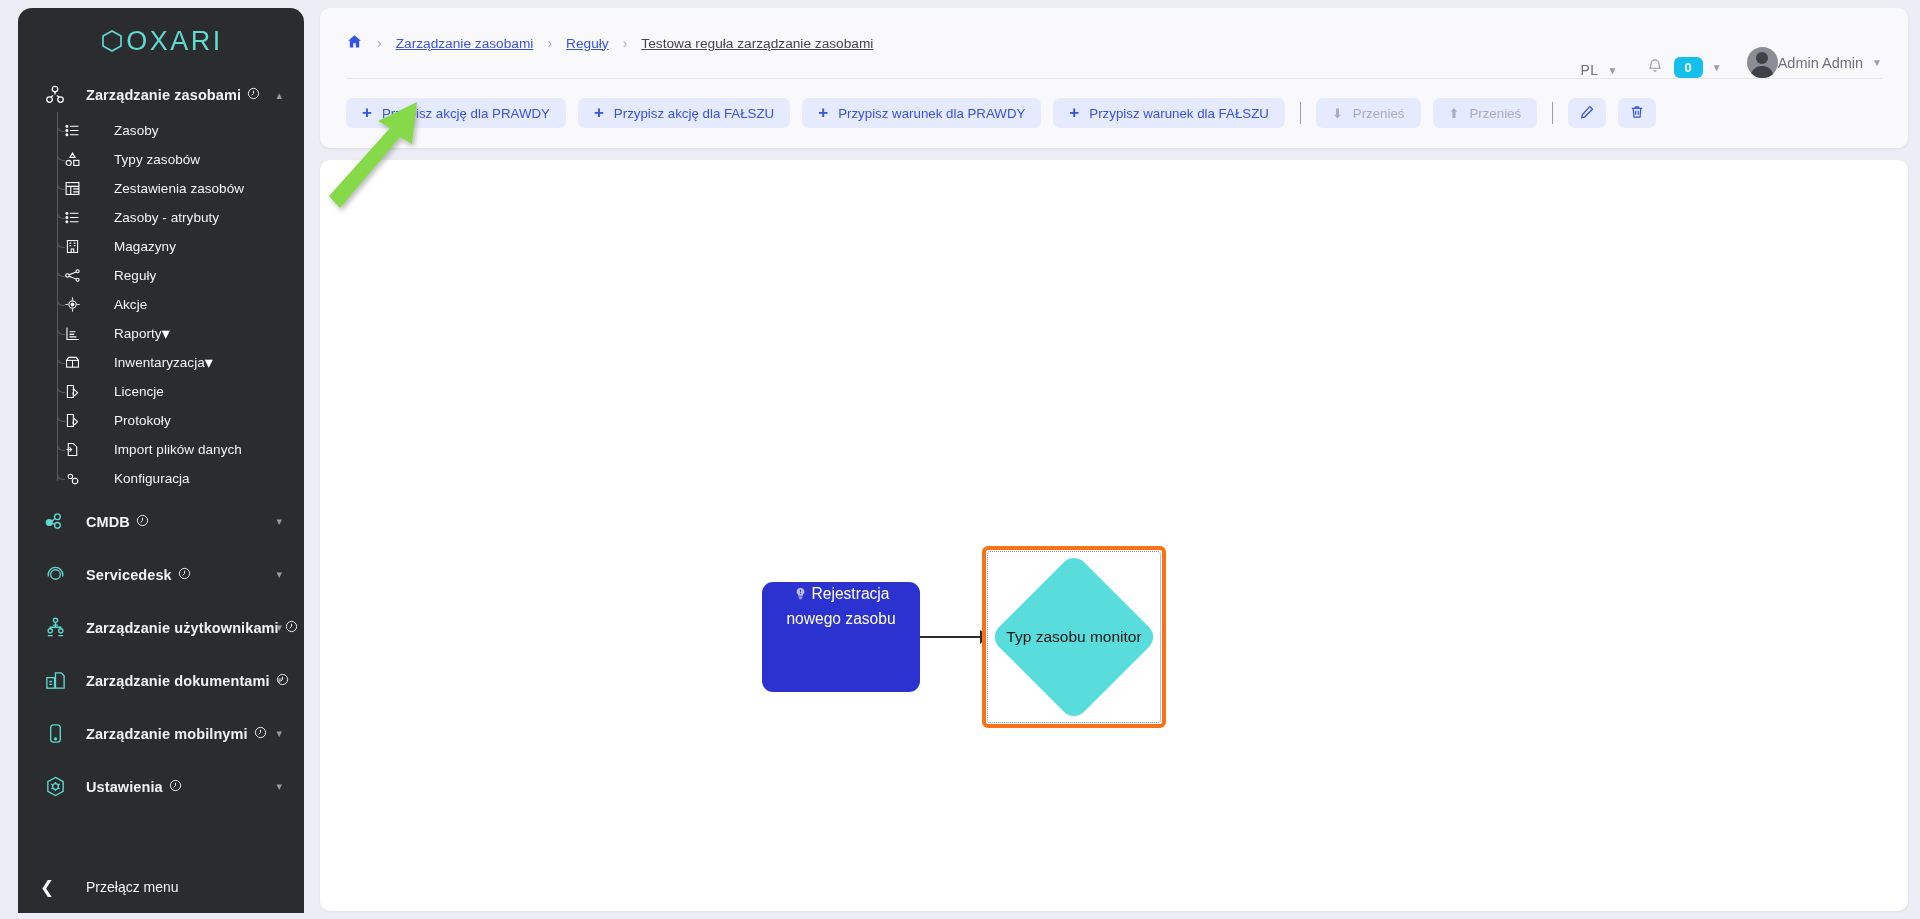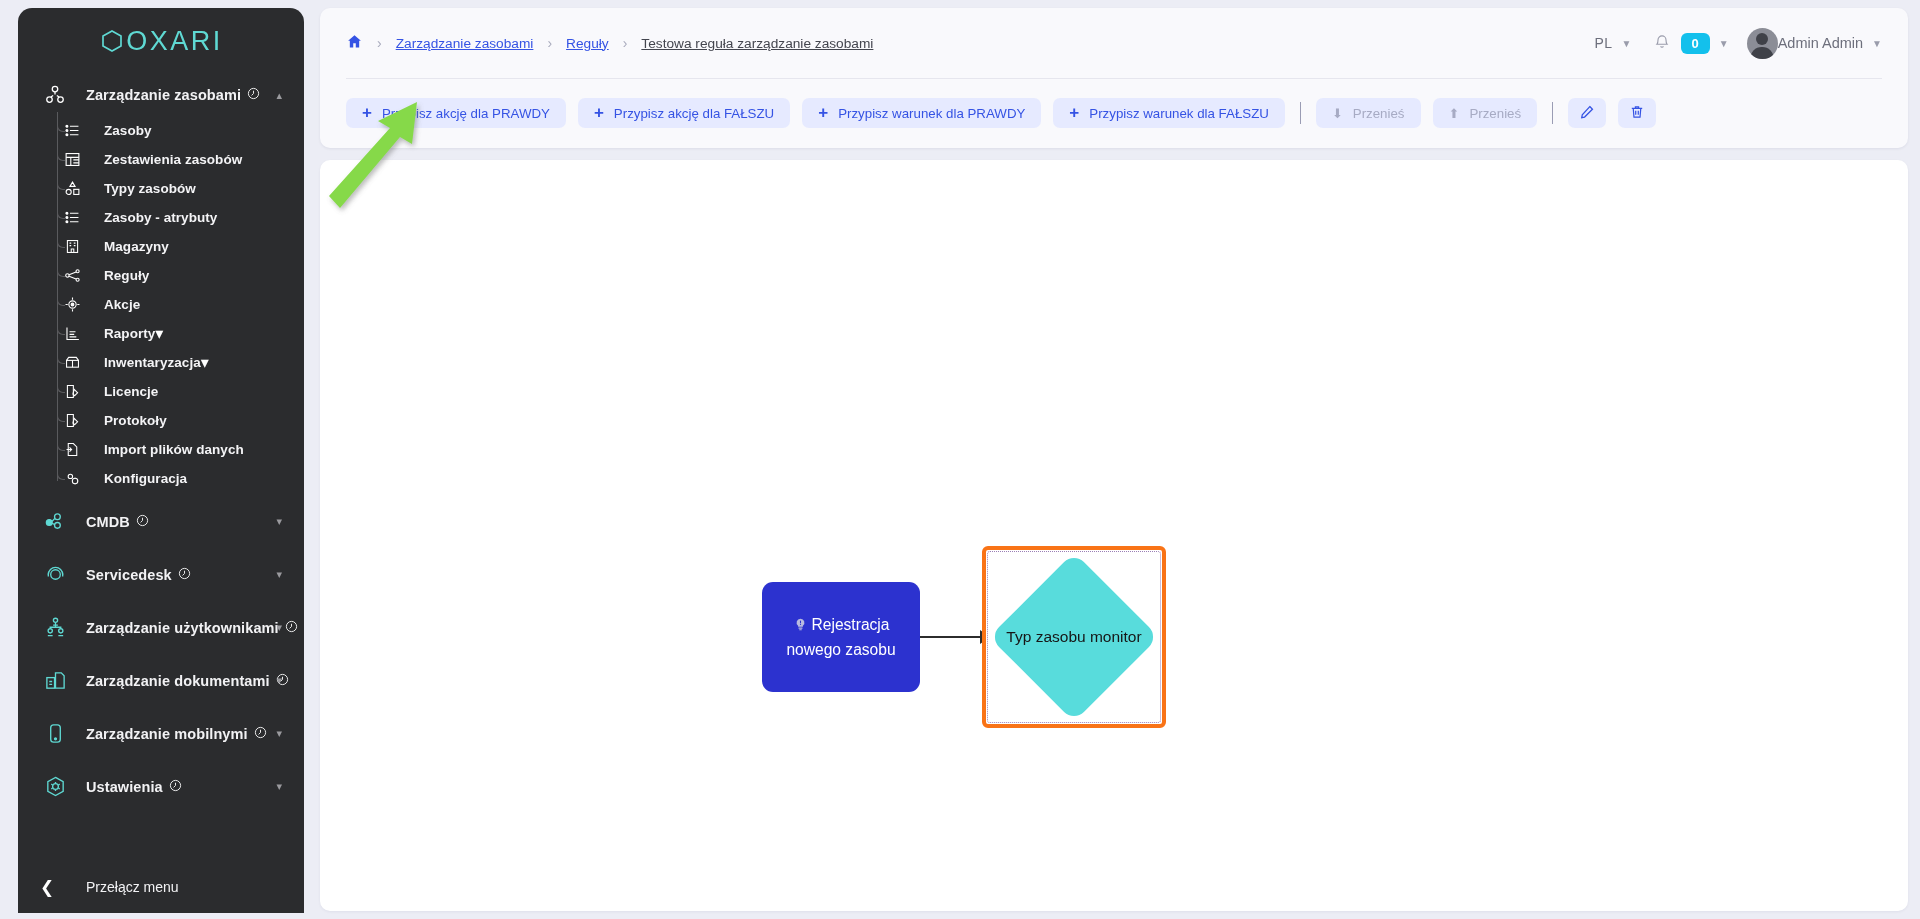--- a/index.html
+++ b/index.html
@@ -70,22 +70,22 @@
     height: 29px; padding-left: 46px; cursor: pointer;
   }
   .sub::before {
     content: ""; position: absolute; left: 39px; top: 50%;
     width: 7px; height: 7px; border-left: 1px solid #5a5b5e;
     border-bottom: 1px solid #5a5b5e; border-radius: 0 0 0 6px;
     transform: translateY(-7px);
   }
   .sub .sicon { width: 26px; display: flex; align-items: center; }
   .sub .slabel {
-    font-size: 13.5px; font-weight: 700; color: #f4f4f6;
-    margin-left: 14px; white-space: nowrap; letter-spacing: .05px;
+    font-size: 13.5px; font-weight: 400; color: #f4f4f6;
+    margin-left: 24px; white-space: nowrap; letter-spacing: .05px;
   }
 
   .bigitem { height: 41px; margin-top: 0; }
   .spacer12 { height: 12px; }
   .spacer8  { height: 8px; }
 
   .toggle-menu {
     position: absolute; left: 0; right: 0; bottom: 0;
     height: 52px; display: flex; align-items: center;
     padding-left: 22px; cursor: pointer; background: #2b2c2e;
@@ -105,21 +105,21 @@
   .bcrow { height: 70px; display: flex; align-items: center; }
   .bc { display: flex; align-items: center; gap: 14px; }
   .bc .sep { color: #a9abbd; font-size: 14px; }
   .bc a {
     color: #3553e4; font-size: 13.7px; text-decoration: underline;
     font-weight: 400; cursor: pointer; white-space: nowrap;
   }
   .bc .crumb-last { color: #43454e; text-decoration: underline; }
 
   .hright {
-    margin-left: auto; display: flex; align-items: center; gap: 0px;
+    margin-left: auto; display: flex; align-items: flex-end; gap: 7px;
     height: 70px;
   }
   .hitem { display:flex; align-items:center; cursor:pointer; }
   .lang { color:#6d6f7c; font-size:14px; letter-spacing:.5px; }
   .dcaret { color:#9a9cab; font-size:10px; margin-left:9px; }
   .bell { margin-left: 22px; }
   .cbadge {
     background: #13c0ec; color: #fff; font-size: 13px; font-weight: 700;
     border-radius: 6px; padding: 3px 11px; margin-left: 11px;
   }
@@ -153,21 +153,21 @@
     background:#fff; border-radius:10px;
     box-shadow: 0 1px 3px rgba(20,20,60,.06);
     overflow:hidden;
   }
 
   
   .node-start {
     position:absolute; left: 442px; top: 422px;
     width: 158px; height: 110px;
     background:#2c32cf; border-radius:11px;
-    display:flex; align-items:center; justify-content:center;
+    display:flex; align-items:flex-start; justify-content:center;
     color:#fff; font-size:15.6px; line-height:1.5; text-align:center;
     padding: 0 12px; cursor:pointer;
   }
   .node-start .txt { display:block; }
   .bulb { display:inline-block; vertical-align:-2px; margin-right:4px; }
 
   .edge { position:absolute; left: 600px; top: 476px; width: 64px; height: 2px; background:#2c2c2c; }
   .edgehead {
     position:absolute; left: 660px; top: 470px;
     width:0;height:0;border-left:10px solid #2c2c2c;
@@ -246,35 +246,35 @@
               <circle cx="3.4" cy="5" r="1.1" fill="#fff"></circle>
               <circle cx="3.4" cy="10" r="1.1" fill="#fff"></circle>
               <circle cx="3.4" cy="15" r="1.1" fill="#fff"></circle>
           </svg>
         </span>
         <span class="slabel">Zasoby</span>
       </div>
       <div class="sub">
         <span class="sicon">
           <svg width="17" height="17" viewBox="0 0 20 20" fill="none" stroke="#fff" stroke-width="1.3">
-            <rect x="2.5" y="3" width="15" height="14"></rect>
-              <path d="M2.5 7.5h15M8 7.5V17M11 10.5h6.5M11 14h6.5"></path>
-          </svg>
-        </span>
-        <span class="slabel">Zestawienia zasobów</span>
-      </div>
-      <div class="sub">
-        <span class="sicon">
-          <svg width="17" height="17" viewBox="0 0 20 20" fill="none" stroke="#fff" stroke-width="1.3">
             <path d="M10 2.5 13 7.5H7z"></path>
               <circle cx="5.5" cy="14" r="3"></circle>
               <rect x="11.5" y="11" width="6" height="6"></rect>
           </svg>
         </span>
         <span class="slabel">Typy zasobów</span>
+      </div>
+      <div class="sub">
+        <span class="sicon">
+          <svg width="17" height="17" viewBox="0 0 20 20" fill="none" stroke="#fff" stroke-width="1.3">
+            <rect x="2.5" y="3" width="15" height="14"></rect>
+              <path d="M2.5 7.5h15M8 7.5V17M11 10.5h6.5M11 14h6.5"></path>
+          </svg>
+        </span>
+        <span class="slabel">Zestawienia zasobów</span>
       </div>
       <div class="sub">
         <span class="sicon">
           <svg width="17" height="17" viewBox="0 0 20 20" fill="none" stroke="#fff" stroke-width="1.4">
             <path d="M7 5h10M7 10h10M7 15h10"></path>
               <circle cx="3.4" cy="5" r="1.1" fill="#fff"></circle>
               <circle cx="3.4" cy="10" r="1.1" fill="#fff"></circle>
               <circle cx="3.4" cy="15" r="1.1" fill="#fff"></circle>
           </svg>
         </span>

